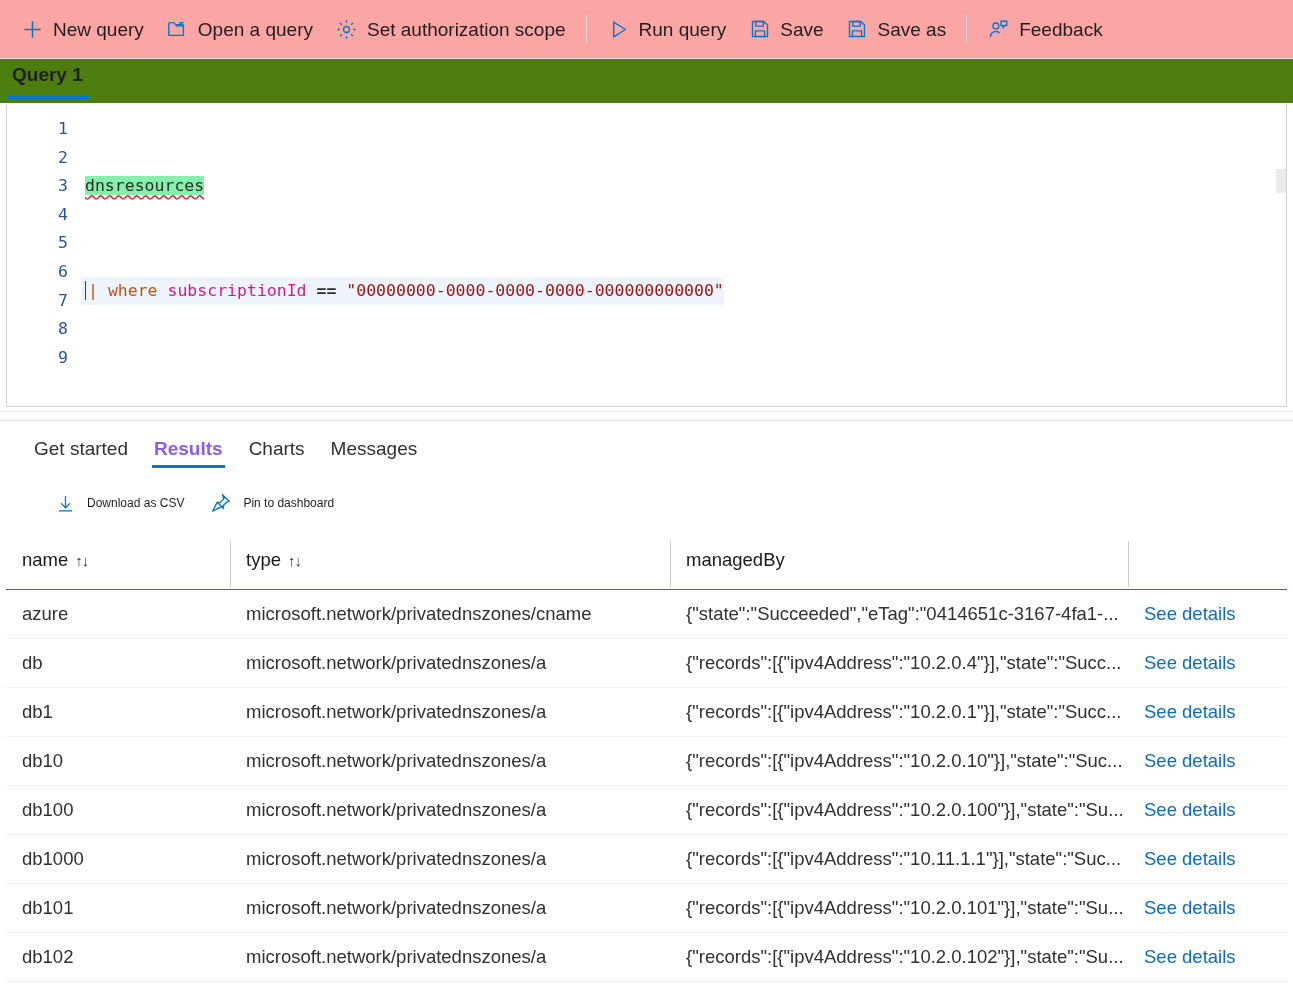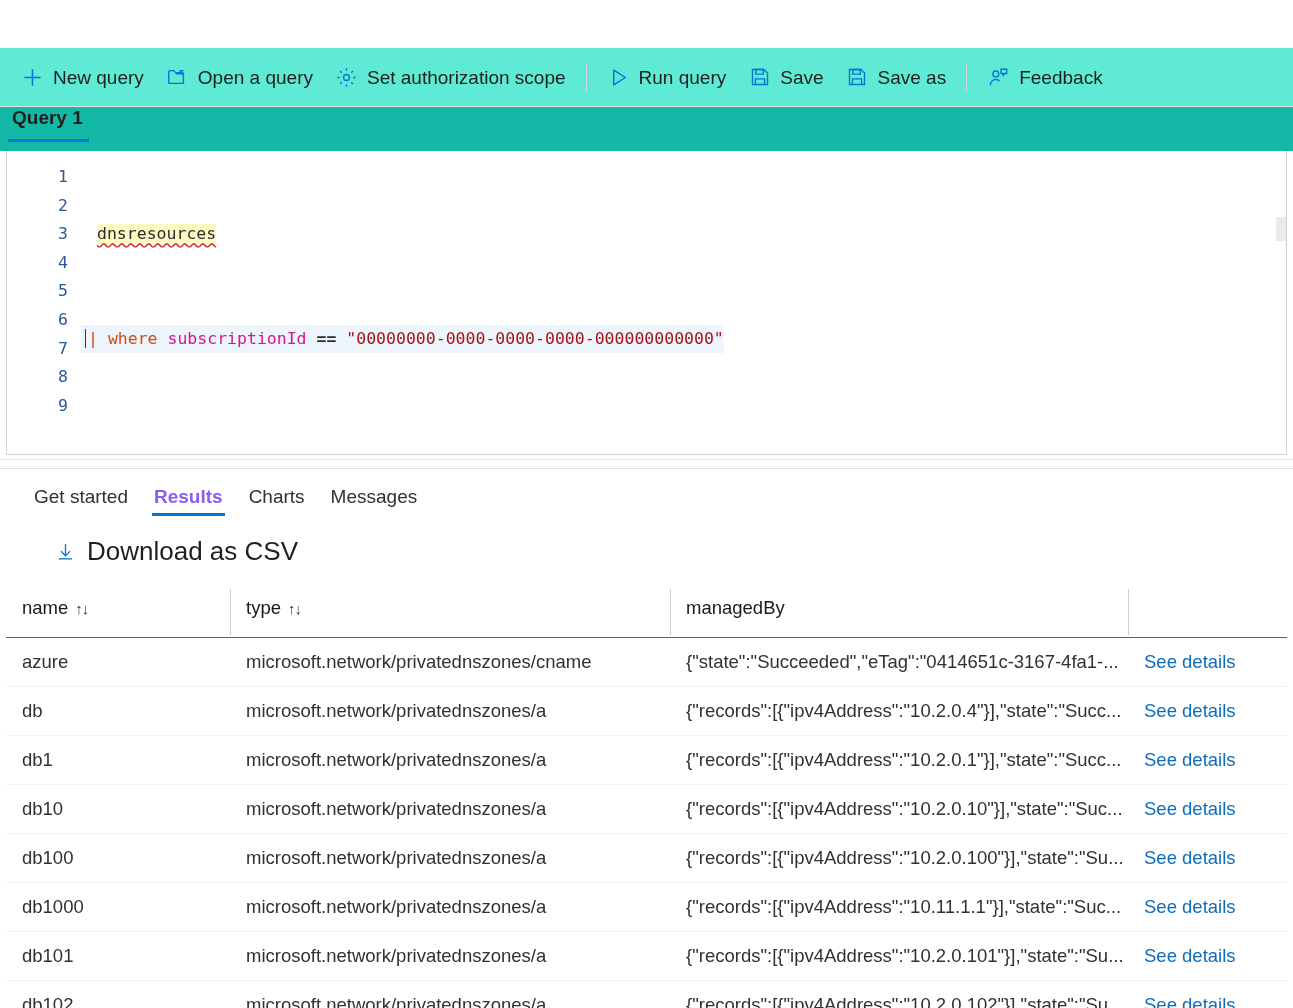--- a/index.html
+++ b/index.html
@@ -12,22 +12,21 @@
     overflow: hidden;
   }
 
   
   #toolbar {
     height: 59px;
     display: flex;
     align-items: center;
     padding-left: 10px;
     border-bottom: 1px solid #e1e1e1;
-    background: #5eead4;
-    margin-top: 48px;
+    background: #fca5a5;
   }
   .tb-btn {
     display: flex;
     align-items: center;
     gap: 9px;
     padding: 6px 11px;
     cursor: pointer;
     white-space: nowrap;
     background: none;
     border: none;
@@ -48,23 +47,23 @@
     width: 1px;
     height: 28px;
     background: #d6d6d6;
     margin: 0 9px;
     flex: 0 0 auto;
   }
 
   
   #query-tabstrip {
     height: 44px;
-    background: #14b8a6;
-    display: flex;
-    align-items: flex-start;
+    background: #4d7c0f;
+    display: flex;
+    align-items: center;
     padding-left: 8px;
   }
   #query-tab {
     font-size: 19px;
     font-weight: bold;
     color: #201f1e;
     padding: 0 6px 10px 4px;
     border-bottom: 3px solid #0078d4;
     cursor: pointer;
   }
@@ -114,22 +113,21 @@
   .kw      { color: #c94f10; }       
   .col     { color: #d1188b; }       
   .oper    { color: #2b2b2b; font-weight: bold; }  
   .str     { color: #a31515; }       
   .pipe    { color: #c94f10; }
   .plain   { color: #2b2b2b; }
   .squig {
     text-decoration: underline wavy #d13438;
     text-decoration-skip-ink: none;
     text-underline-offset: 3px;
-    background: #fef9c3;
-    margin-left: 12px;
+    background: #86efac;
   }
   .caret {
     display: inline-block;
     width: 0; border-left: 1.5px solid #3b3b3b;
     height: 19px; vertical-align: -4px;
     margin-right: 2px;
   }
   #mini-scroll {
     position: absolute;
     right: 0; top: 66px;
@@ -189,21 +187,21 @@
     background: none; border: none;
     font-family: inherit;
     white-space: nowrap;
   }
   .cmd-icon {
     width: 22px; height: 22px;
     display: flex; align-items: center; justify-content: center;
     color: #0078d4;
     flex: 0 0 auto;
   }
-  .cmd-label { font-size: 26px; color: #201f1e; }
+  .cmd-label { font-size: 12px; color: #201f1e; }
 
   
   #table-scroll {
     margin: 0 6px 0 6px;
     overflow: hidden;
   }
   table#results-table {
     width: 1281px;
     border-collapse: collapse;
     table-layout: fixed;
@@ -400,20 +398,29 @@
     <span class="cmd-icon">
       <svg width="21" height="21" viewBox="0 0 24 24" fill="none" stroke="#0078d4" stroke-width="1.5">
         <path d="M12 3.4v13.2"></path>
           <path d="M6.8 11.6 12 16.8l5.2-5.2"></path>
           <path d="M4.4 20.4h15.2"></path>
       </svg>
     </span>
     <span class="cmd-label">Download as CSV</span>
   </button>
 
+  <button class="cmd-btn">
+    <span class="cmd-icon">
+      <svg width="22" height="22" viewBox="0 0 24 24" fill="none" stroke="#0078d4" stroke-width="1.5" stroke-linejoin="round">
+        <path d="M13.6 2.9 21 10.3l-2.6.5-4.1 4.1.5 3.1-6.9-6.9 3.1.5 4.1-4.1z"></path>
+        <path d="M7.9 11.1 2.9 21l9.9-5"></path>
+      </svg>
+    </span>
+    <span class="cmd-label">Pin to dashboard</span>
+  </button>
 </div>
 
 <div id="table-scroll">
   <table id="results-table">
     <thead>
       <tr>
         <th class="c-name">
           <span>name</span><span class="sort-arrows">↑↓</span>
         </th>
         <th class="c-type div">

